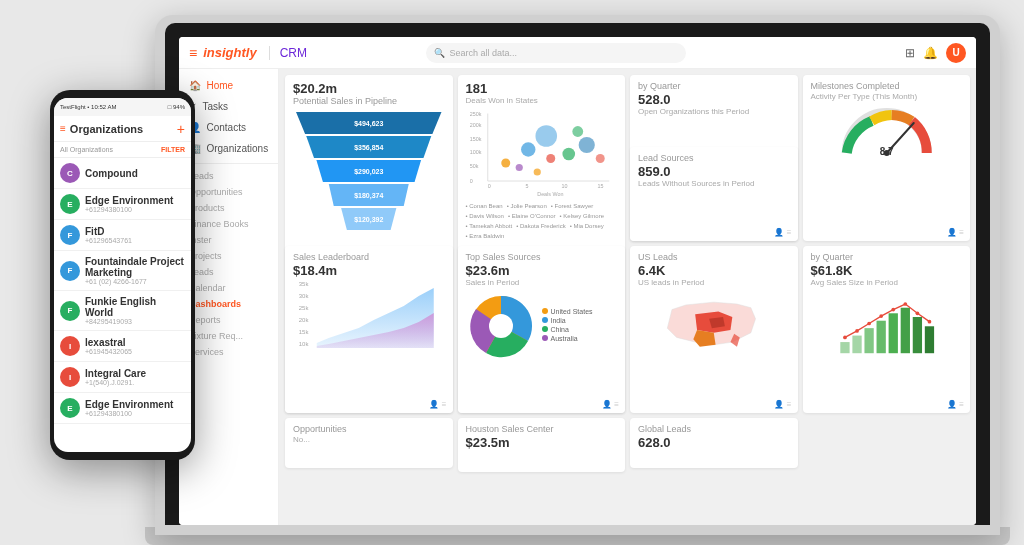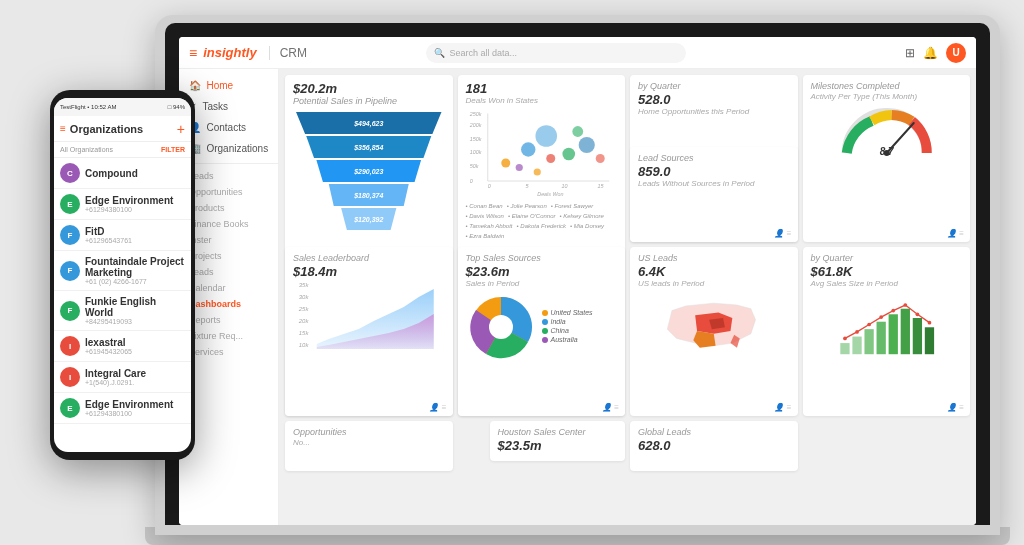--- a/index.html
+++ b/index.html
@@ -65,21 +65,21 @@
     }
     .logo {
       font-size: 13px;
       font-weight: bold;
       color: #ff5722;
       font-style: italic;
       margin-right: 12px;
     }
     .crm-label {
       font-size: 12px;
-      color: #737373;
+      color: #6d28d9;
       border-left: 1px solid #ddd;
       padding-left: 10px;
       margin-right: 10px;
     }
     .search-bar {
       flex: 1;
       height: 20px;
       background: #f5f5f5;
       border-radius: 10px;
       display: flex;
@@ -141,21 +141,20 @@
     
     .dashboard {
       flex: 1;
       background: #f0f0f0;
       overflow: hidden;
       padding: 6px;
       display: grid;
       grid-template-columns: 1fr 1fr 1fr 1fr;
       grid-template-rows: auto auto auto;
       gap: 5px;
-      font-style: italic;
     }
 
     
     .card {
       background: #fff;
       border-radius: 4px;
       padding: 6px 8px;
       box-shadow: 0 1px 3px rgba(0,0,0,0.08);
       overflow: hidden;
       position: relative;
@@ -452,21 +451,21 @@
                   <span>• Dakota Frederick</span>
                 <span>• Mia Dorsey</span>
                   <span>• Ezra Baldwin</span>
               </div>
               <div class="card-footer">👤 ≡</div>
             </div>
 
             <div class="card" style="grid-column:3;grid-row:1;">
               <div class="card-title">by Quarter</div>
               <div class="card-value">528.0</div>
-              <div class="card-sub">Home Opportunities this Period</div>
+              <div class="card-sub">Open Organizations this Period</div>
               <div class="card-footer">👤 ≡</div>
             </div>
 
             <div class="card" style="grid-column:3;grid-row:1;margin-top:72px;">
               <div class="card-title">Lead Sources</div>
               <div class="card-value">859.0</div>
               <div class="card-sub">Leads Without Sources in Period</div>
               <div class="card-footer">👤 ≡</div>
             </div>
 
@@ -606,21 +605,21 @@
                 <circle cx="101" cy="33" r="2" fill="#e74c3c"></circle>
               </svg>
               <div class="card-footer">👤 ≡</div>
             </div>
 
             <div class="card" style="grid-column:1;grid-row:3;height:50px;">
               <div class="card-title">Opportunities</div>
               <div class="card-sub">No...</div>
             </div>
 
-            <div class="card" style="grid-column:2;grid-row:3;height:40px;margin-left:32px;">
+            <div class="card" style="grid-column:2;grid-row:3;height:54px;">
               <div class="card-title">Houston Sales Center</div>
               <div class="card-value">$23.5m</div>
             </div>
 
             <div class="card" style="grid-column:3;grid-row:3;height:50px;">
               <div class="card-title">Global Leads</div>
               <div class="card-value">628.0</div>
             </div>
 
           </div>

